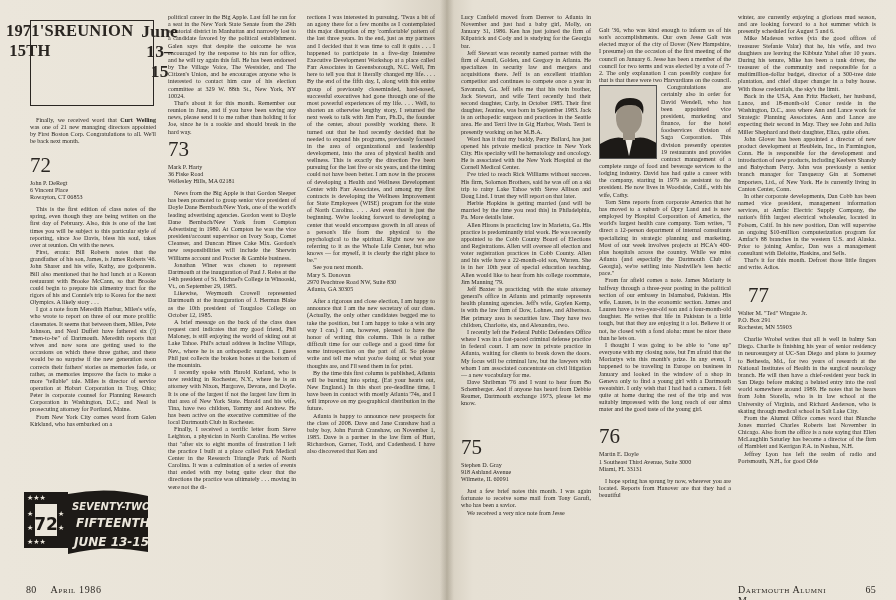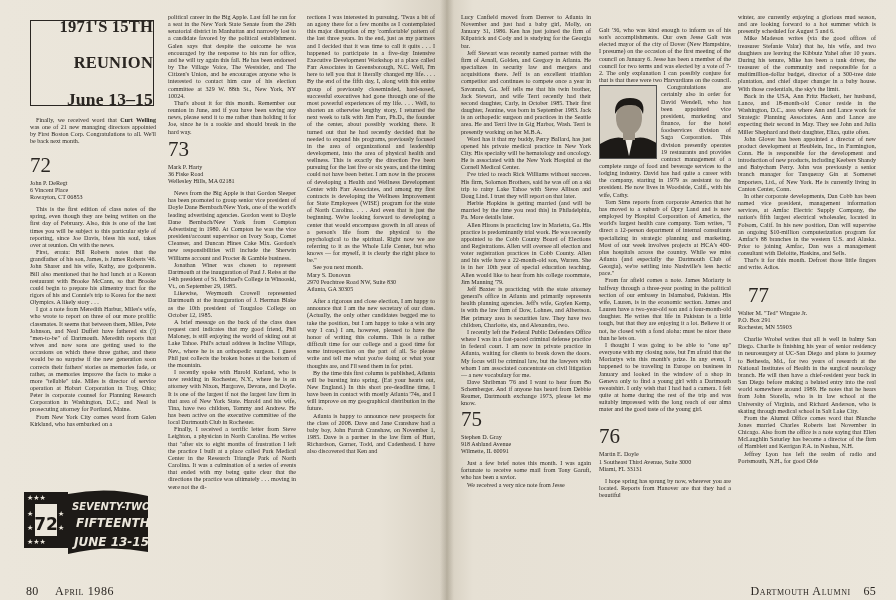--- a/index.html
+++ b/index.html
@@ -17,35 +17,35 @@
   .gutter { position: absolute; left: 440px; top: 0; width: 14px; height: 600px;
     background: linear-gradient(to right, rgba(0,0,0,0) 0%, rgba(90,80,60,0.25) 50%, rgba(0,0,0,0) 100%); }
 
   .col { position: absolute; font-size: 6.1px; line-height: 7.15px; text-align: justify; }
   .col p { text-indent: 6px; }
   .col p.noindent { text-indent: 0; }
   .col b { font-weight: bold; }
 
   .reunion-box {
     position: absolute; left: 30px; top: 20px; width: 124px; height: 86px;
-    border: 1.5px solid #2a2622; display: flex; flex-direction: column;
-    align-items: flex-end; justify-content: center; text-align: center; gap: 16px;
+    border: 1.5px solid #2a2622; display: flex; flex-direction: row;
+    align-items: flex-start; justify-content: center; text-align: center;
   }
   .reunion-box span { display: block; font-weight: bold; font-size: 16.5px; line-height: 20px; letter-spacing: 0.2px; }
   .reunion-box span.date { font-size: 17.5px; margin-left: 8px; }
 
   .class-num { font-size: 21px; line-height: 22px; font-weight: normal; margin: 8px 0 4px 0; text-indent: 0 !important; }
   .addr { margin-bottom: 5px; }
   .addr div { text-indent: 0; }
 
   .logo72 {
     position: absolute; left: 22px; top: 486px; width: 128px; height: 76px;
   }
 
-  .folio { position: absolute; top: 584px; font-size: 12px; letter-spacing: 0.3px; text-align: center; }
+  .folio { position: absolute; top: 584px; font-size: 10px; letter-spacing: 0.3px; }
   .folio .sc { font-variant: small-caps; letter-spacing: 0.6px; }
 
   .photo {
     float: left; width: 58px; height: 74px; margin: 1px 4px 2px 0;
     background: linear-gradient(160deg, #cfc9bd 0%, #bfb8ab 100%);
     position: relative; overflow: hidden; border: 0.5px solid #555;
   }
 </style>
 </head>
 <body>
@@ -136,21 +136,21 @@
     <div class="col" style="left:15px; top:14px; width:130px;">
       <p class="noindent">Lucy Canfield moved from Denver to Atlanta in November and just had a baby girl, Molly, on January 31, 1986. Ken has just joined the firm of Kilpatrick and Cody and is studying for the Georgia bar.</p>
       <p>Jeff Stewart was recently named partner with the firm of Arnall, Golden, and Gregory in Atlanta. He specializes in security law and mergers and acquisitions there. Jeff is an excellent triathlon competitor and continues to compete once a year in Savannah, Ga. Jeff tells me that his twin brother, Jack Stewart, and wife Terri recently had their second daughter, Carly, in October 1985. Their first daughter, Jeanine, was born in September 1983. Jack is an orthopedic surgeon and practices in the Seattle area. He and Terri live in Gig Harbor, Wash. Terri is presently working on her M.B.A.</p>
       <p>Word has it that my buddy, Perry Ballard, has just opened his private medical practice in New York City. His specialty will be hematology and oncology. He is associated with the New York Hospital at the Cornell Medical Center.</p>
       <p>I've tried to reach Rick Williams without success. His firm, Solomon Brothers, said he was off on a ski trip to rainy Lake Tahoe with Steve Allison and Doug Lind. I trust they will report on that later.</p>
       <p>Herbie Hopkins is getting married (and will be married by the time you read this) in Philadelphia, Pa. More details later.</p>
       <p>Allen Hirons is practicing law in Marietta, Ga. His practice is predominantly trial work. He was recently appointed to the Cobb County Board of Elections and Registrations. Allen will oversee all election and voter registration practices in Cobb County. Allen and his wife have a 22-month-old son, Warren. She is in her 10th year of special education teaching. Allen would like to hear from his college roommate, Jim Manning '79.</p>
       <p>Jeff Baxter is practicing with the state attorney general's office in Atlanta and primarily represents health planning agencies. Jeff's wife, Gaylen Kemp, is with the law firm of Dow, Lohnes, and Albertson. Her primary area is securities law. They have two children, Charlotte, six, and Alexandra, two.</p>
       <p>I recently left the Federal Public Defenders Office where I was in a fast-paced criminal defense practice in federal court. I am now in private practice in Atlanta, waiting for clients to break down the doors. My focus will be criminal law, but the lawyers with whom I am associated concentrate on civil litigation — a new vocabulary for me.</p>
       <p>Dave Shribman '76 and I want to hear from Bo Schemberger. And if anyone has heard from Debbie Reamer, Dartmouth exchange 1973, please let me know.</p>
-      <div class="class-num" style="margin-top:0;">75</div>
+      <div class="class-num" style="margin-top:28px;">75</div>
       <div class="addr">
         <div>Stephen D. Gray</div>
         <div>918 Ashland Avenue</div>
         <div>Wilmette, IL 60091</div>
       </div>
       <p>Just a few brief notes this month. I was again fortunate to receive some mail from Tony Garufi, who has been a savior.</p>
       <p>We received a very nice note from Jesse</p>
     </div>
 
     <div class="col" style="left:153px; top:27px; width:132px;">

